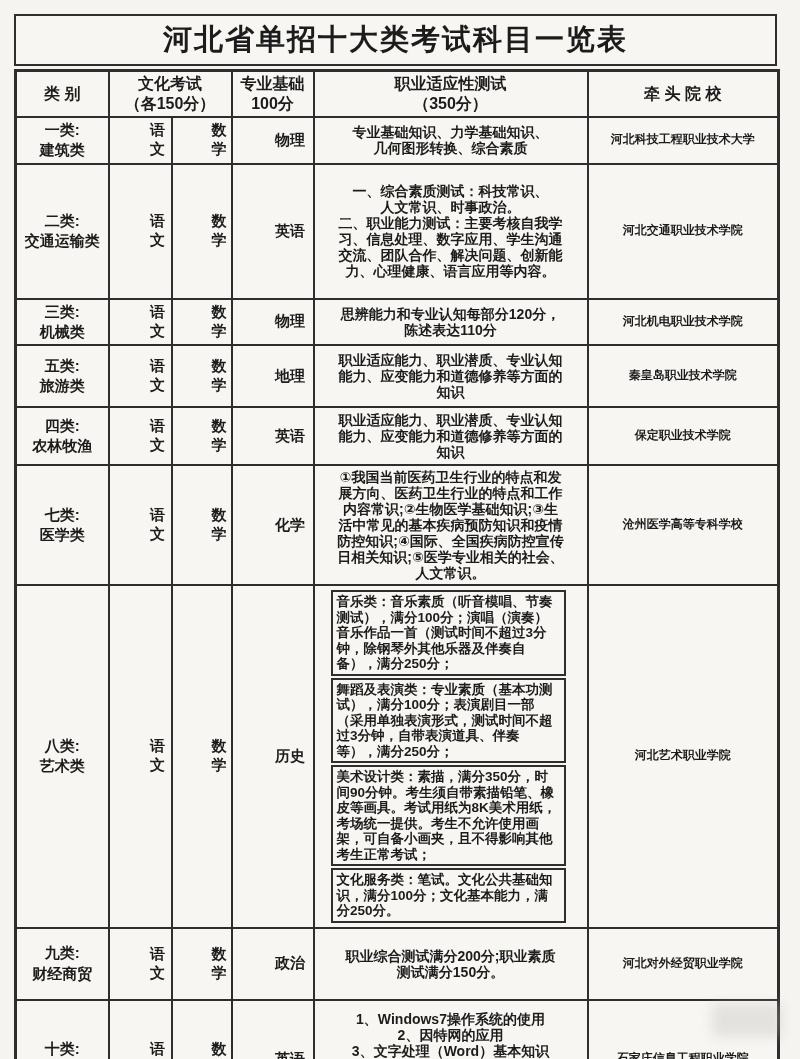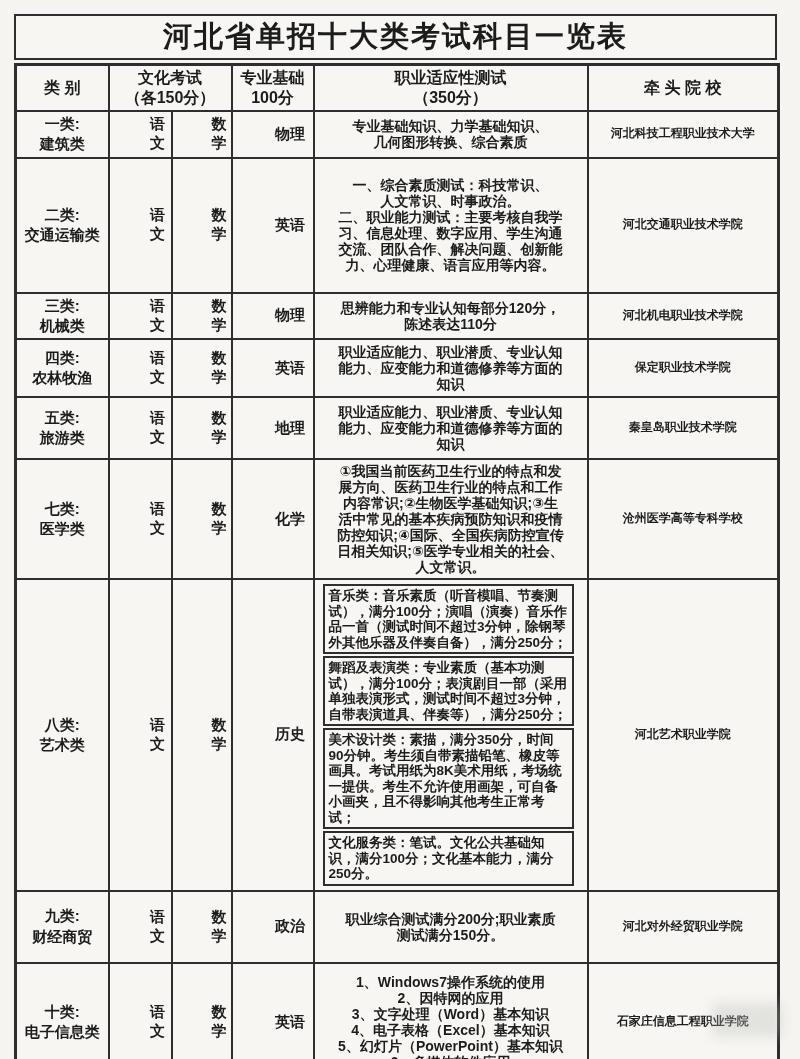--- a/index.html
+++ b/index.html
@@ -12,21 +12,21 @@
     overflow: hidden;
   }
   .page {
     position: absolute;
     left: 14px;
     top: 14px;
     width: 763px;
   }
   .title-box {
     border: 2px solid #2e2e2e;
-    height: 46px;
+    height: 52px;
     display: flex;
     align-items: center;
     justify-content: center;
     font-size: 29px;
     font-weight: 700;
     letter-spacing: 2px;
     background: #f7f6f3;
     margin-bottom: 3px;
   }
   table.main {
@@ -68,21 +68,21 @@
     line-height: 16px;
     padding: 3px 22px;
     white-space: pre-line;
   }
   td.apt-boxes {
     padding: 2px 5px 2px 0;
     vertical-align: middle;
   }
   .subbox {
     border: 2px solid #2e2e2e;
-    margin: 2px 8px;
+    margin: 2px 16px;
     padding: 2px 4px;
     font-size: 13.5px;
     font-weight: 600;
     line-height: 15.5px;
     text-align: left;
   }
   td.inst {
     font-size: 12px;
     font-weight: 700;
     padding: 2px 18px;
@@ -154,37 +154,37 @@
       <tr style="height:40px">
         <td class="cat">三类:
 机械类</td>
         <td class="subj">语文</td>
         <td class="subj">数学</td>
         <td class="subj">物理</td>
         <td class="apt">思辨能力和专业认知每部分120分，
 陈述表达110分</td>
         <td class="inst">河北机电职业技术学院</td>
       </tr>
+      <tr style="height:62px">
+        <td class="cat">五类:
+旅游类</td>
+        <td class="subj">语文</td>
+        <td class="subj">数学</td>
+        <td class="subj">地理</td>
+        <td class="apt">职业适应能力、职业潜质、专业认知能力、应变能力和道德修养等方面的知识</td>
+        <td class="inst">秦皇岛职业技术学院</td>
+      </tr>
       <tr style="height:58px">
         <td class="cat">四类:
 农林牧渔</td>
         <td class="subj">语文</td>
         <td class="subj">数学</td>
         <td class="subj">英语</td>
         <td class="apt">职业适应能力、职业潜质、专业认知能力、应变能力和道德修养等方面的知识</td>
         <td class="inst">保定职业技术学院</td>
-      </tr>
-      <tr style="height:62px">
-        <td class="cat">五类:
-旅游类</td>
-        <td class="subj">语文</td>
-        <td class="subj">数学</td>
-        <td class="subj">地理</td>
-        <td class="apt">职业适应能力、职业潜质、专业认知能力、应变能力和道德修养等方面的知识</td>
-        <td class="inst">秦皇岛职业技术学院</td>
       </tr>
       <tr style="height:104px">
         <td class="cat">七类:
 医学类</td>
         <td class="subj">语文</td>
         <td class="subj">数学</td>
         <td class="subj">化学</td>
         <td class="apt">①我国当前医药卫生行业的特点和发展方向、医药卫生行业的特点和工作内容常识;②生物医学基础知识;③生活中常见的基本疾病预防知识和疫情防控知识;④国际、全国疾病防控宣传日相关知识;⑤医学专业相关的社会、人文常识。</td>
         <td class="inst">沧州医学高等专科学校</td>
       </tr>

